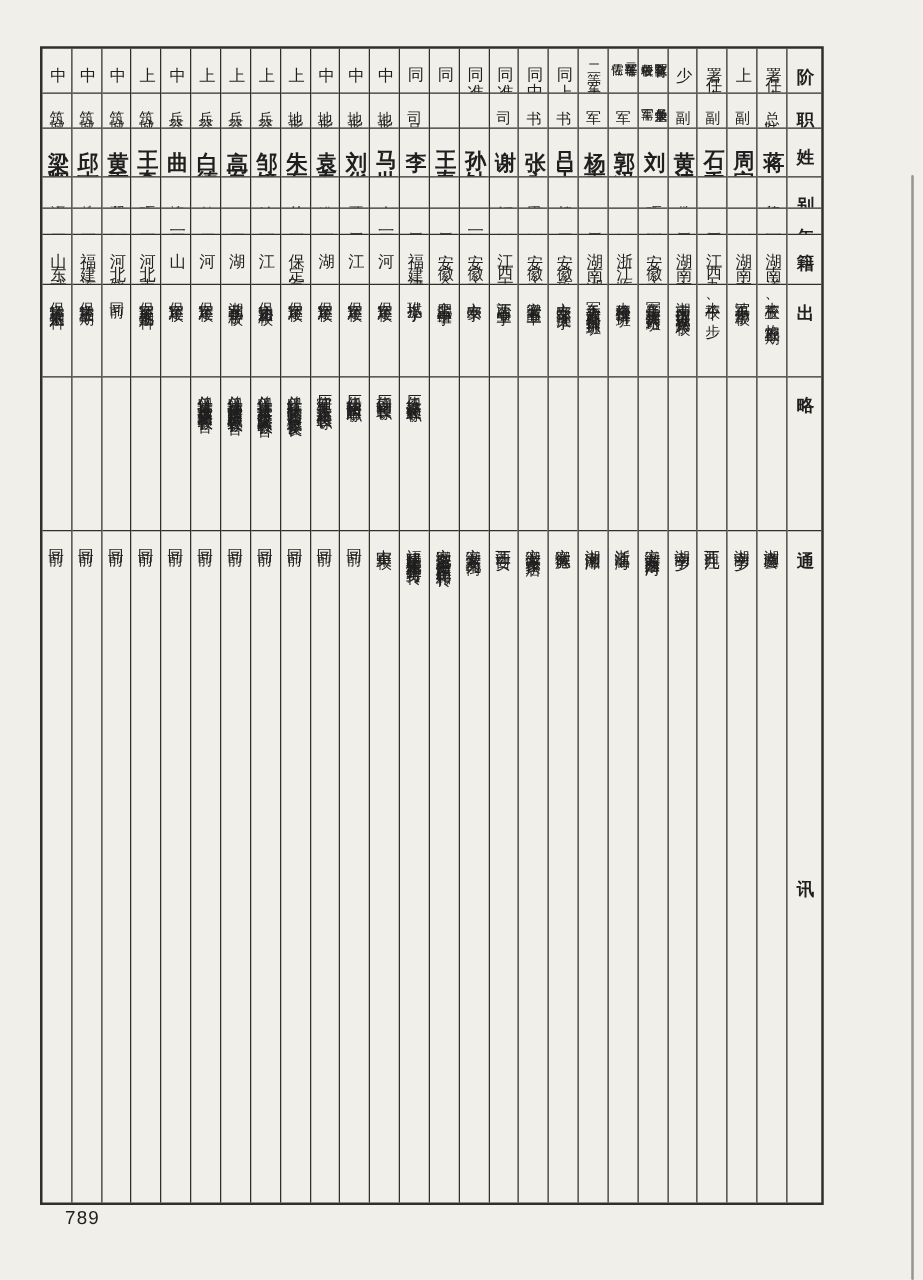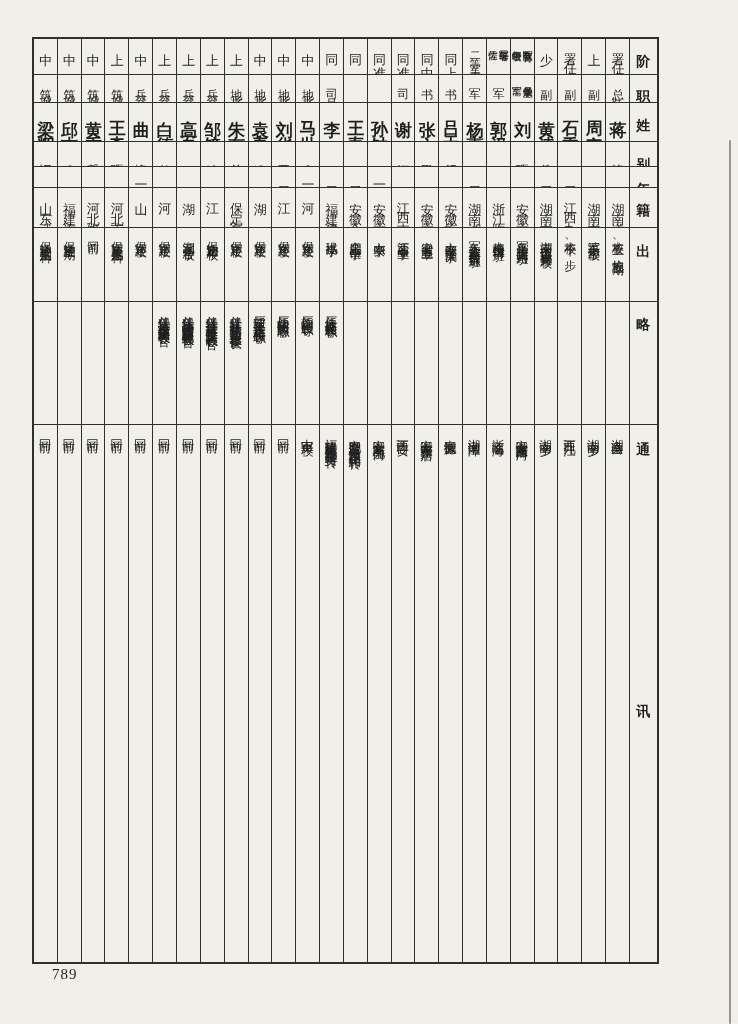--- a/index.html
+++ b/index.html
@@ -44,21 +44,21 @@
   .c-career{height:234px;font-size:12.5px;letter-spacing:1.5px;}
   .c-addr{flex:1 1 auto;font-size:12.5px;letter-spacing:1.5px;}
   
   .spread>.vtext{text-align:justify;text-align-last:justify;}
   .center>.vtext{text-align:center;}
   .small>.vtext{font-size:11px;letter-spacing:0;}
   .multi>.vtext{font-size:10px;line-height:11px;letter-spacing:0;}
   .hdr>.vtext{font-size:14px;font-weight:600;}
   .page-number{
     position:absolute;left:52px;top:966px;font-size:15px;
-    font-family:Liberation Serif, serif;letter-spacing:1px;
+    font-family:Liberation Sans, sans-serif;letter-spacing:1px;
   }
 </style>
 </head>
 <body style="--paper: #f1efe9; --ink: #1f1f1f; --line: #2f2f2c;">
 
 <div class="page">
   <div class="gutter-line"></div>
   <div class="table">
       <div class="col header-col">
         <div class="cell c-rank hdr spread">

